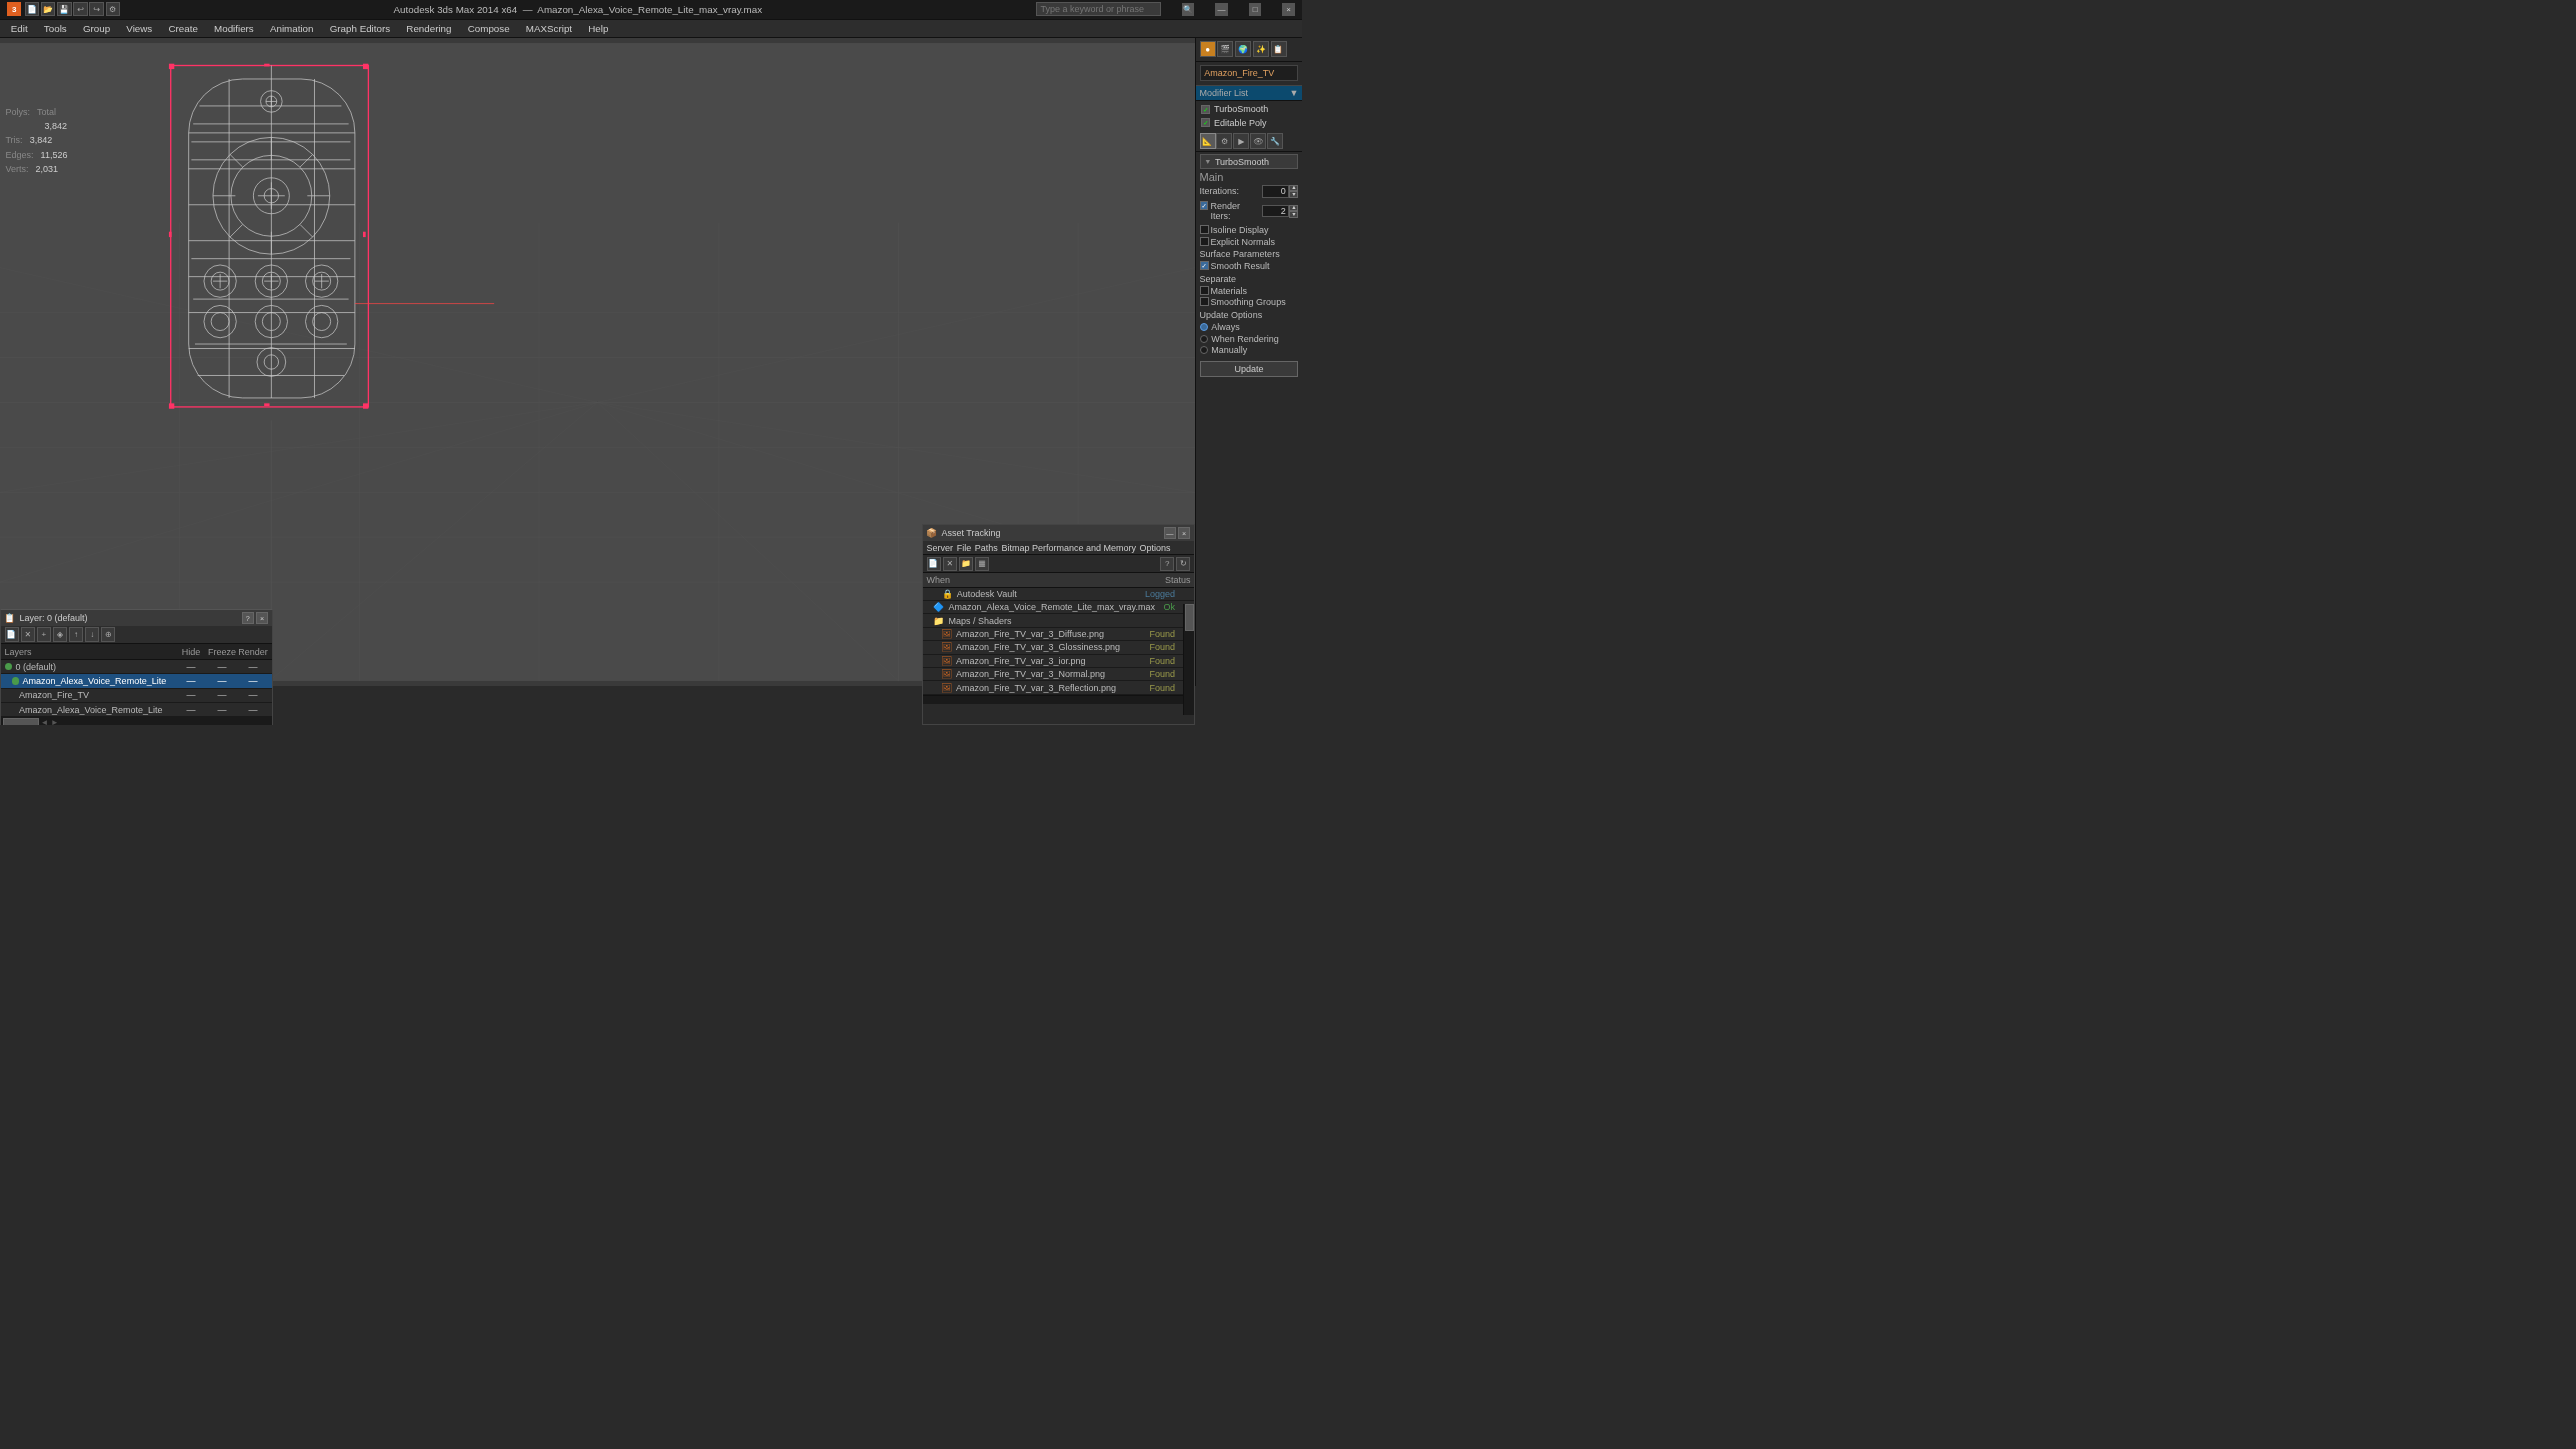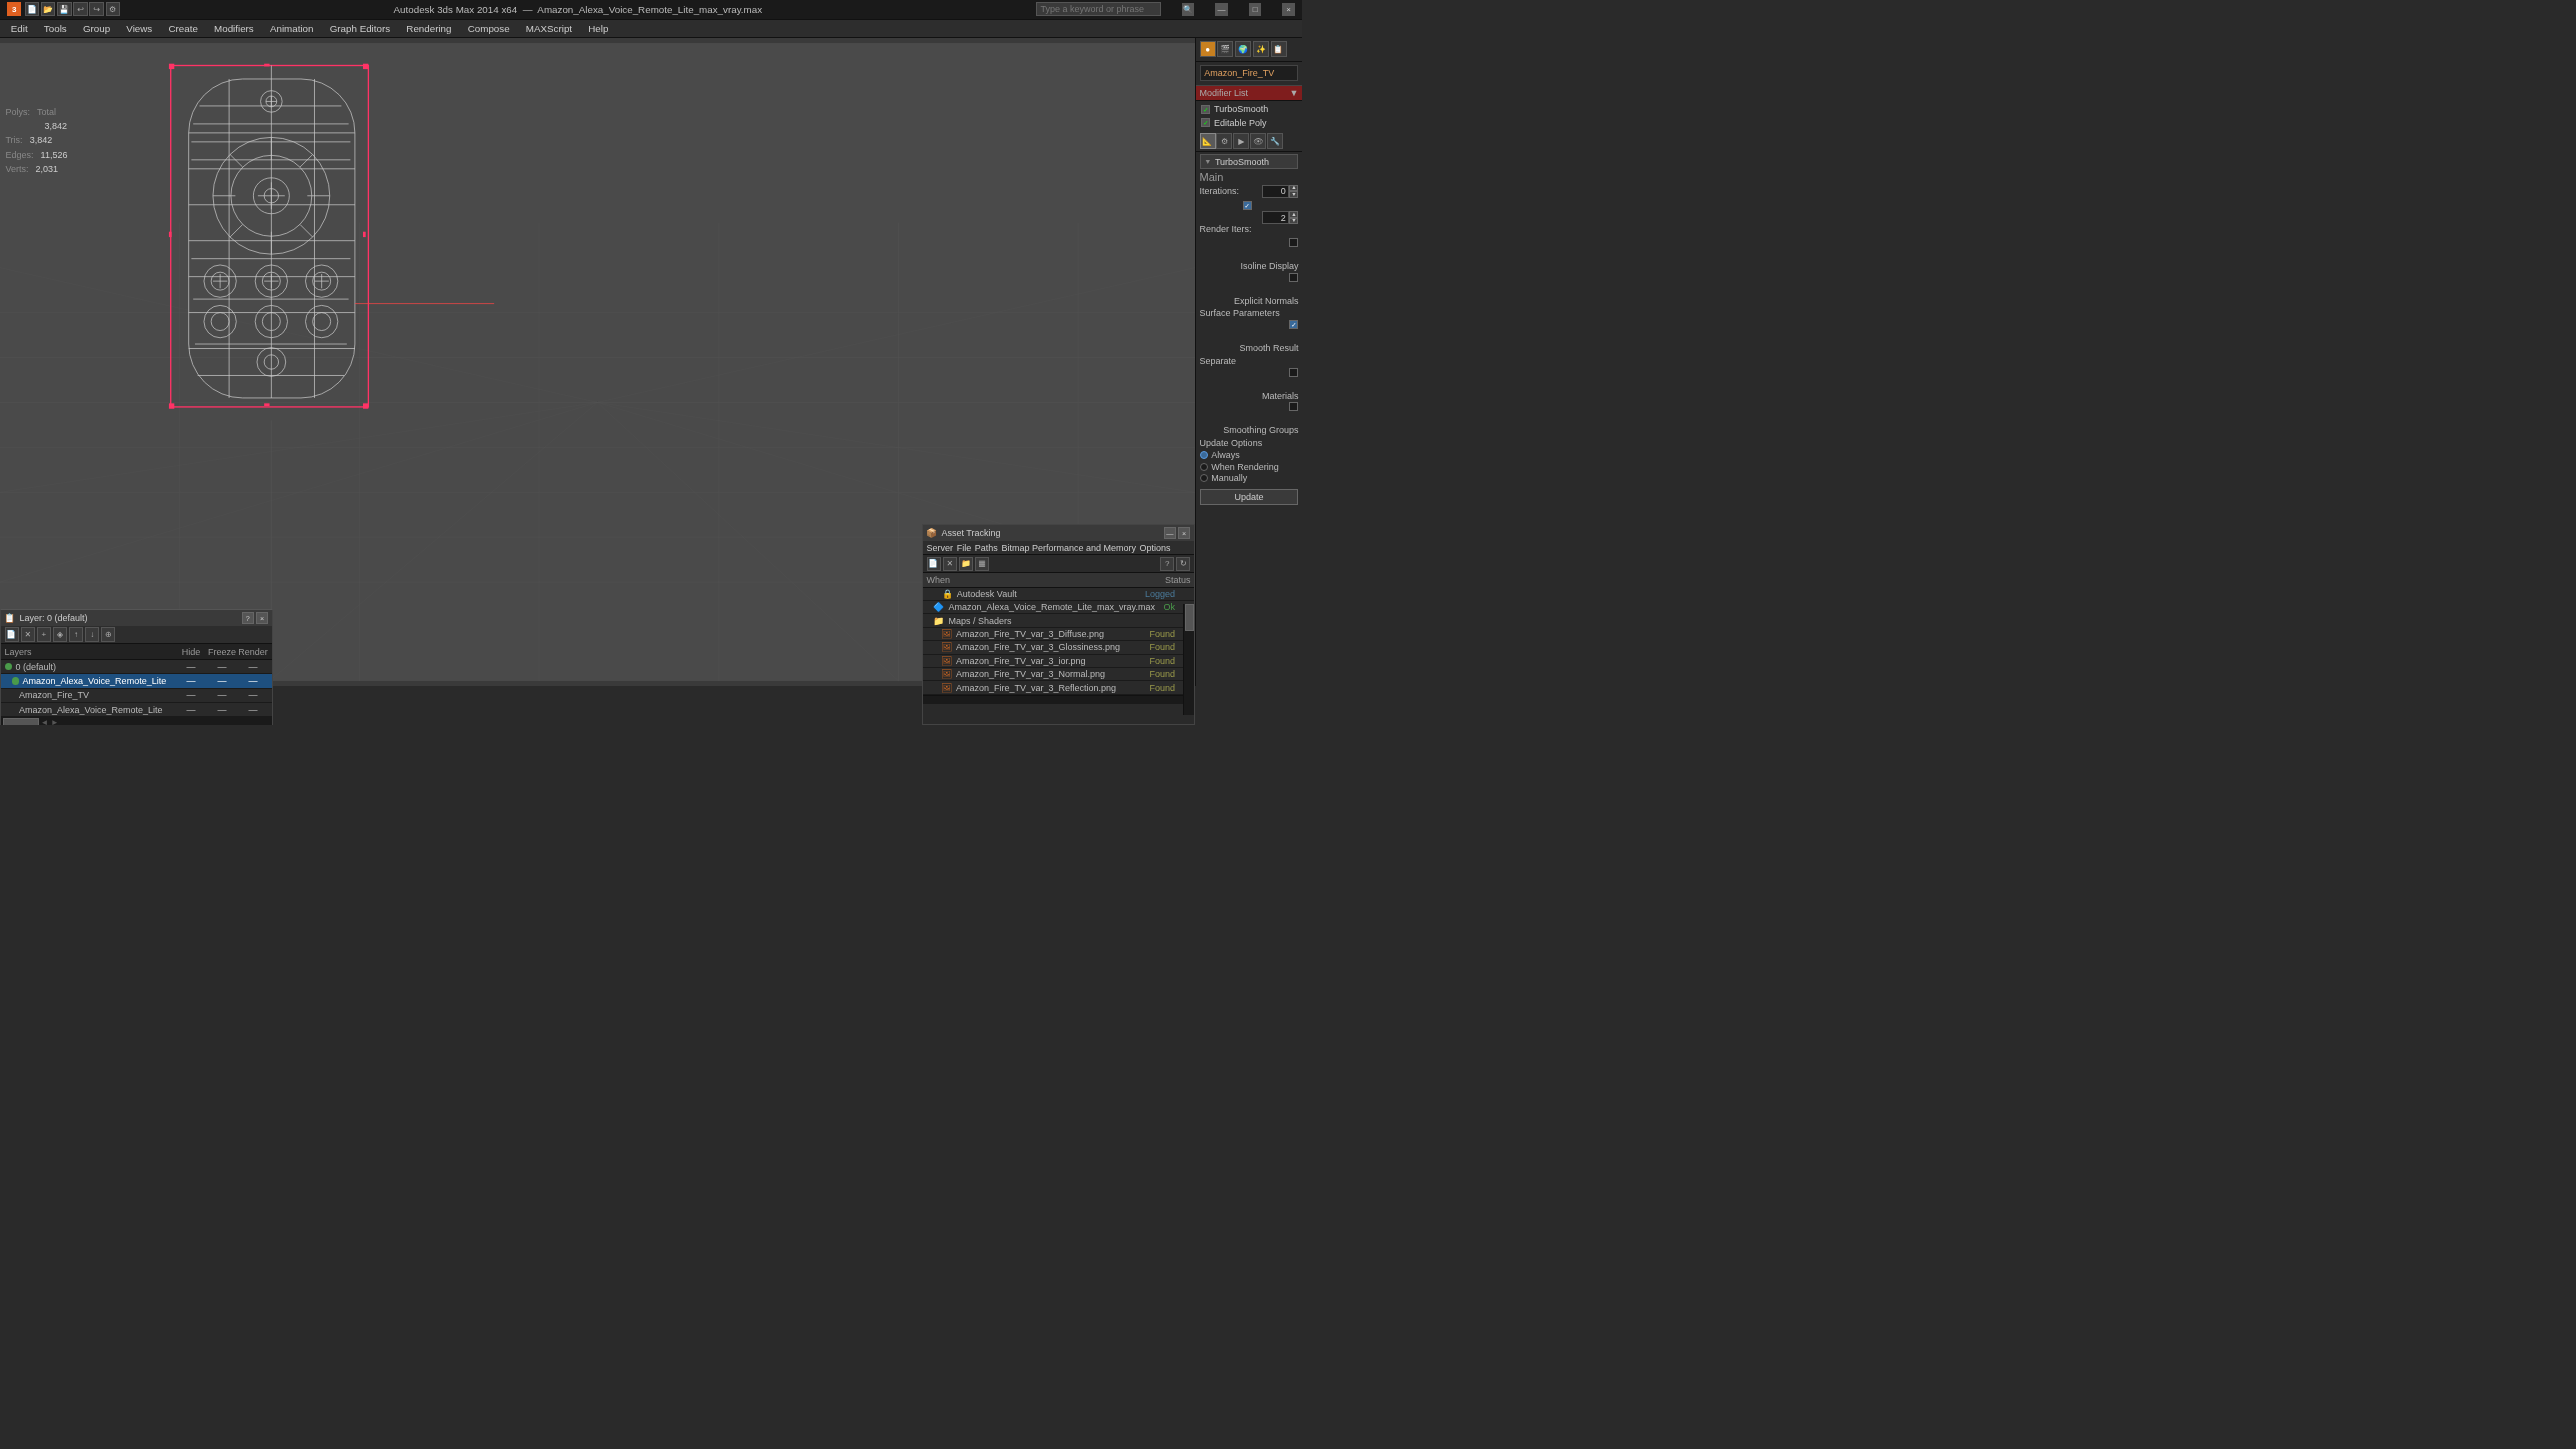--- a/index.html
+++ b/index.html
@@ -197,21 +197,21 @@
       margin: 3.6px;
       width: calc(100% - 7.2px);
       height: 16px;
     }
 
     
     .panel-label {
       font-size: 9px;
       color: #aaa;
       padding: 1.8px 3.6px;
-      background: #7f1d1d;
+      background: #0c4a6e;
       border-top: 0.9px solid #444;
       border-bottom: 0.9px solid #111;
       display: flex;
       justify-content: space-between;
       align-items: center;
     }
 
     
     #modifier-list {
       margin: 1.8px 3.6px;
@@ -313,26 +313,25 @@
       cursor: pointer;
       line-height: 1;
     }
     .ts-input-group {
       display: flex;
       align-items: center;
       gap: 0.9px;
     }
     .checkbox-row {
       display: flex;
-      align-items: flex-end;
-      gap: 14px;
+      align-items: flex-start;
+      gap: 2px;
       margin: 1.8px 0;
       font-size: 9px;
       color: #bbb;
-      flex-direction: column;
     }
     .chk {
       width: 9px;
       height: 9px;
       border: 0.9px solid #666;
       background: #1a1a1a;
       display: inline-block;
     }
     .chk.checked {
       background: #3a6a9a;

